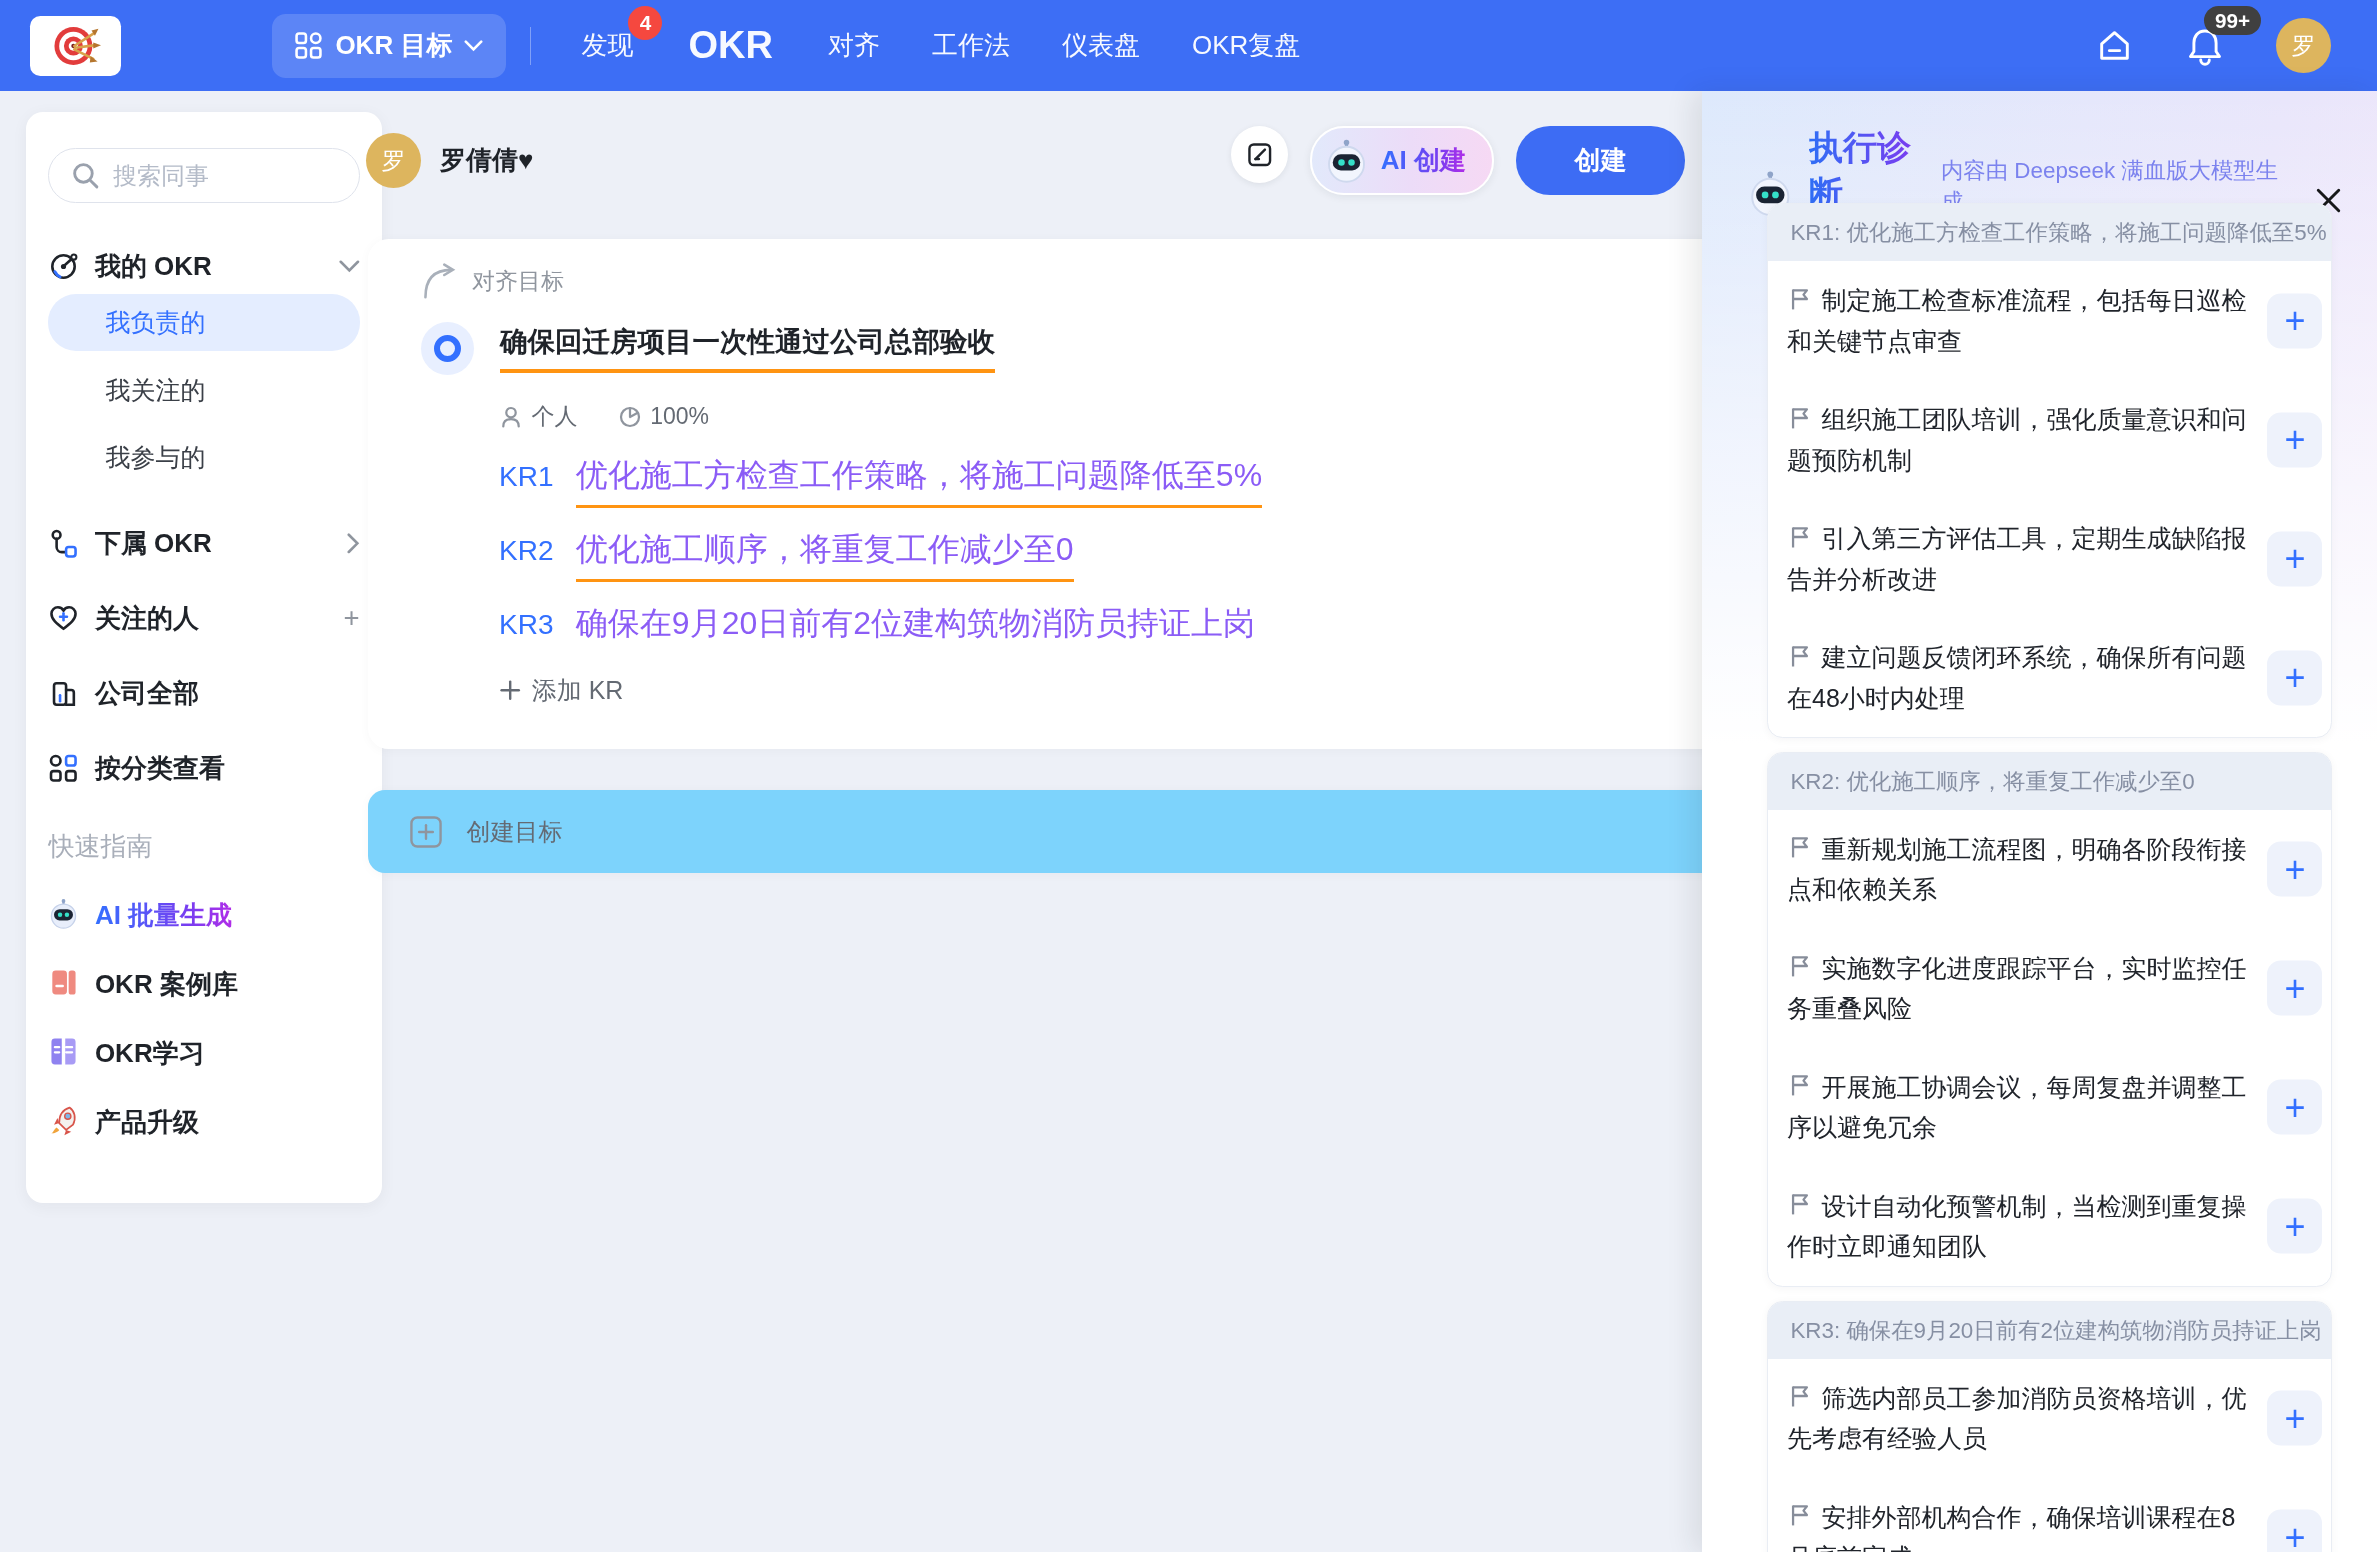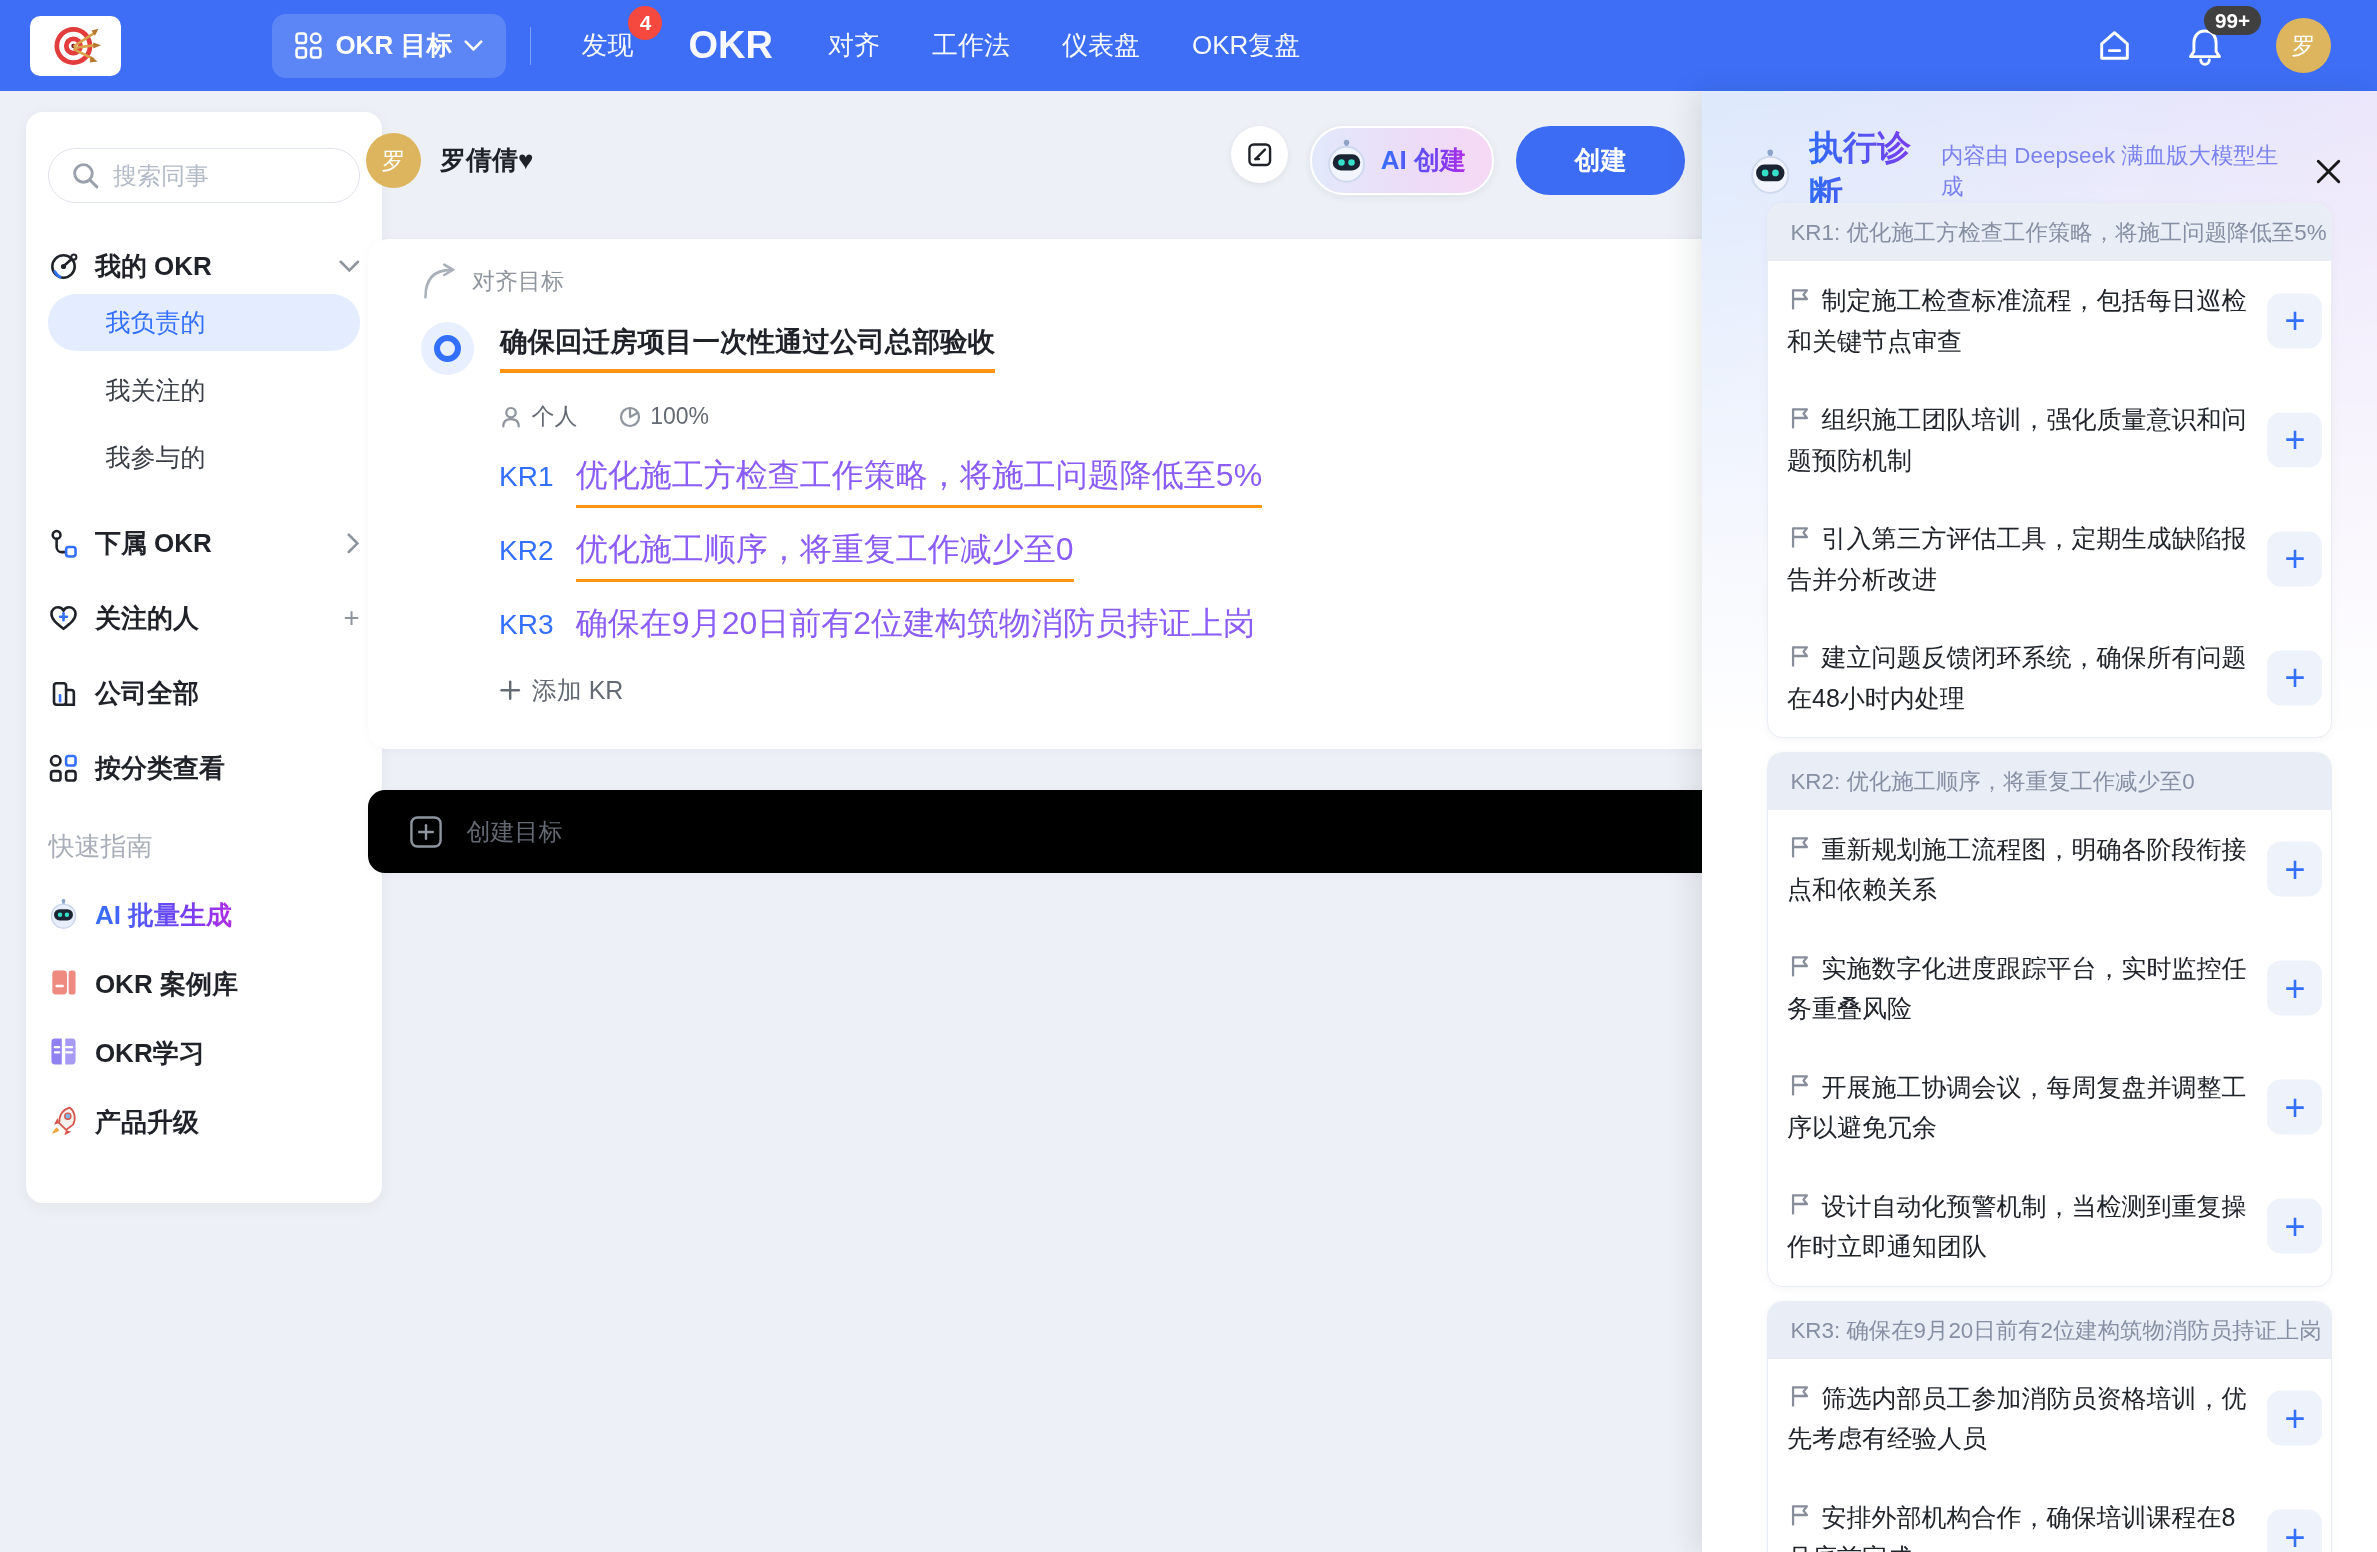--- a/index.html
+++ b/index.html
@@ -129,36 +129,36 @@
   .meta-item { display:flex; align-items:center; gap:8.6px; }
   .meta-item .micon { color:#8f959e; }
   .kr-row { position:absolute; left:131px; display:flex; align-items:baseline; gap:22.4px; }
   .kr-label { font-size:28px; color:#3370ff; flex:0 0 auto; }
   .kr-text { font-size:32px; color:#8b5cf6; cursor:text; }
   .kr-text.u { border-bottom:3.4px solid #ff9412; padding-bottom:6.9px; }
   .add-kr { position:absolute; left:131px; top:435px; display:flex; align-items:center; gap:10.3px; color:#646a73; font-size:25px; cursor:pointer; }
 
   .create-card {
     position:absolute; left:368px; top:790px; width:1379px; height:83px;
-    background:#000000; border-radius:17px; display:flex; align-items:center;
+    background:#7dd3fc; border-radius:17px; display:flex; align-items:center;
     padding-left:40px; gap:22.4px; color:#646a73; cursor:pointer;
     box-shadow:0 1.7px 10.3px rgba(31,35,41,.03);
   }
   .create-card .cc-label { font-size:24px; }
 
   
   .panel {
     position:absolute; left:1702px; top:91px; width:676px; height:1462px;
     background:
       linear-gradient(180deg, rgba(255,255,255,0) 0px, #ffffff 654px),
       linear-gradient(105deg,#dde9fc 0%,#e9e6fb 55%,#f7e8f9 100%);
     box-shadow:-8.6px 0 26px rgba(31,35,41,.10);
     overflow:hidden;
   }
-  .panel-head { display:flex; align-items:center; padding:34px 33px 0 45px; }
+  .panel-head { display:flex; align-items:flex-end; padding:34px 33px 0 45px; }
   .panel-title { font-size:34px; font-weight:800; margin-left:15.5px;
     background:linear-gradient(90deg,#2f6ef5 0%,#7b3bf0 80%);
     -webkit-background-clip:text; background-clip:text; color:transparent; }
   .panel-sub { margin-left:auto; font-size:22.4px; color:#7b82ee; }
   .close-btn { margin-left:22.4px; width:34px; height:34px; color:#17181a; cursor:pointer; display:flex; align-items:center; justify-content:center; }
   .kr-sections { position:absolute; left:65px; top:112px; width:565px; display:flex; flex-direction:column; gap:13.8px; }
   .kr-card {
     background:#fff; border:0.9px solid #e9edf4; border-radius:15.5px; overflow:hidden;
     box-shadow:0 1.7px 8.6px rgba(31,35,41,.04);
   }

